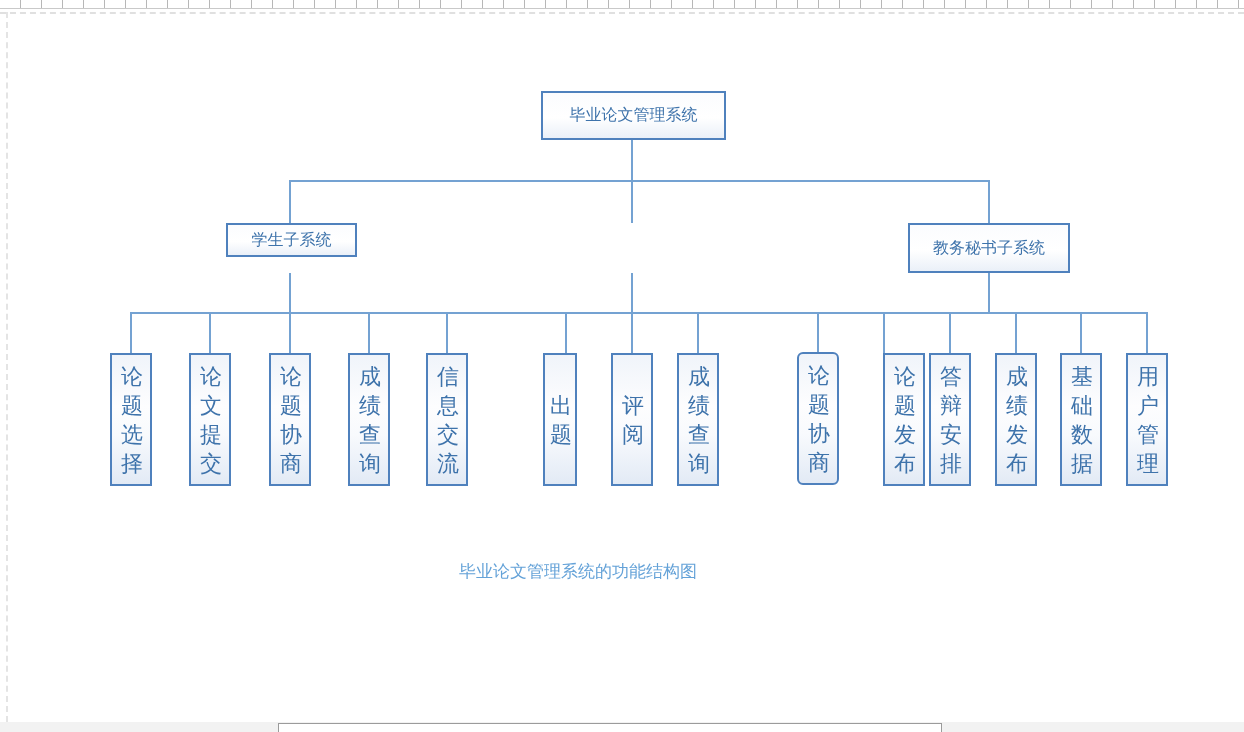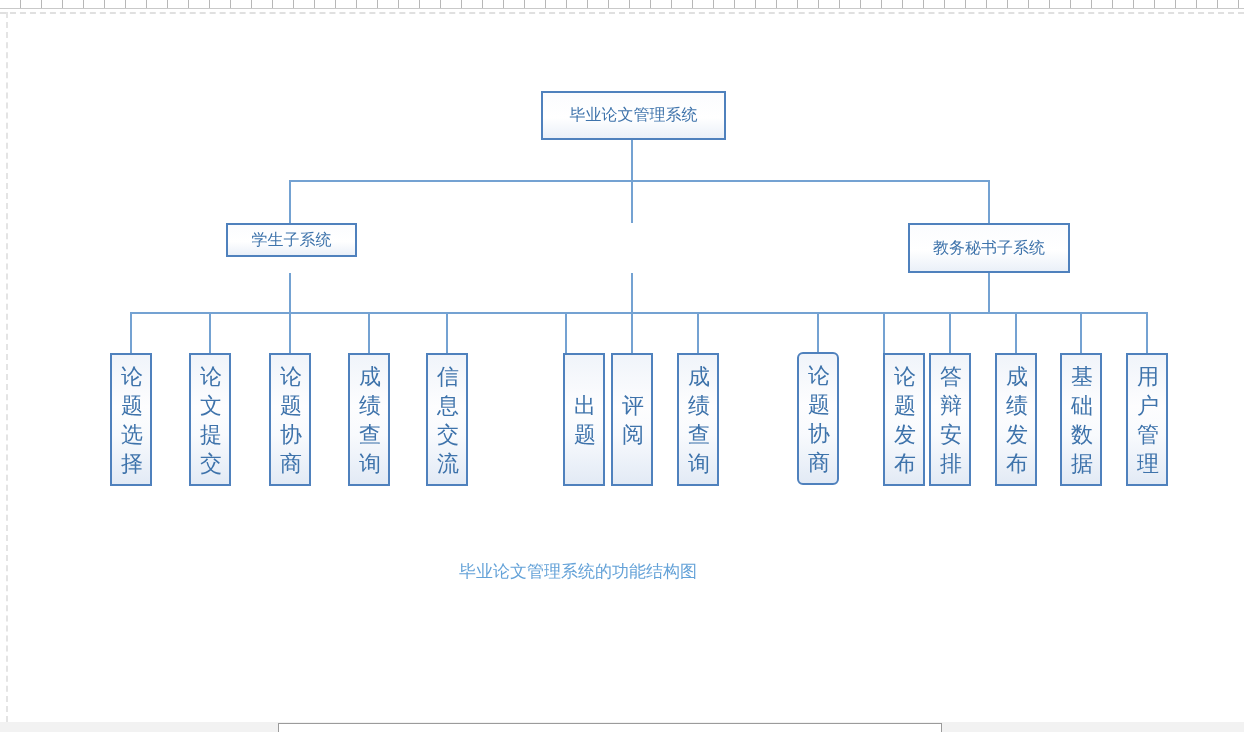--- a/index.html
+++ b/index.html
@@ -121,21 +121,21 @@
     <div class="node leaf" style="left:269px;top:353px;width:42px;height:133px;">
       <span>论题协商</span>
     </div>
     <div class="node leaf" style="left:348px;top:353px;width:42px;height:133px;">
       <span>成绩查询</span>
     </div>
     <div class="node leaf" style="left:426px;top:353px;width:42px;height:133px;">
       <span>信息交流</span>
     </div>
 
-    <div class="node leaf" style="left:563px;top:353px;width:42px;height:133px;">
+    <div class="node leaf" style="left:543px;top:353px;width:34px;height:133px;">
       <span>出题</span>
     </div>
     <div class="node leaf" style="left:611px;top:353px;width:42px;height:133px;">
       <span>评阅</span>
     </div>
     <div class="node leaf" style="left:677px;top:353px;width:42px;height:133px;">
       <span>成绩查询</span>
     </div>
 
     <div class="node leaf" style="left:797px;top:352px;width:42px;height:133px;border-radius:6px;">

